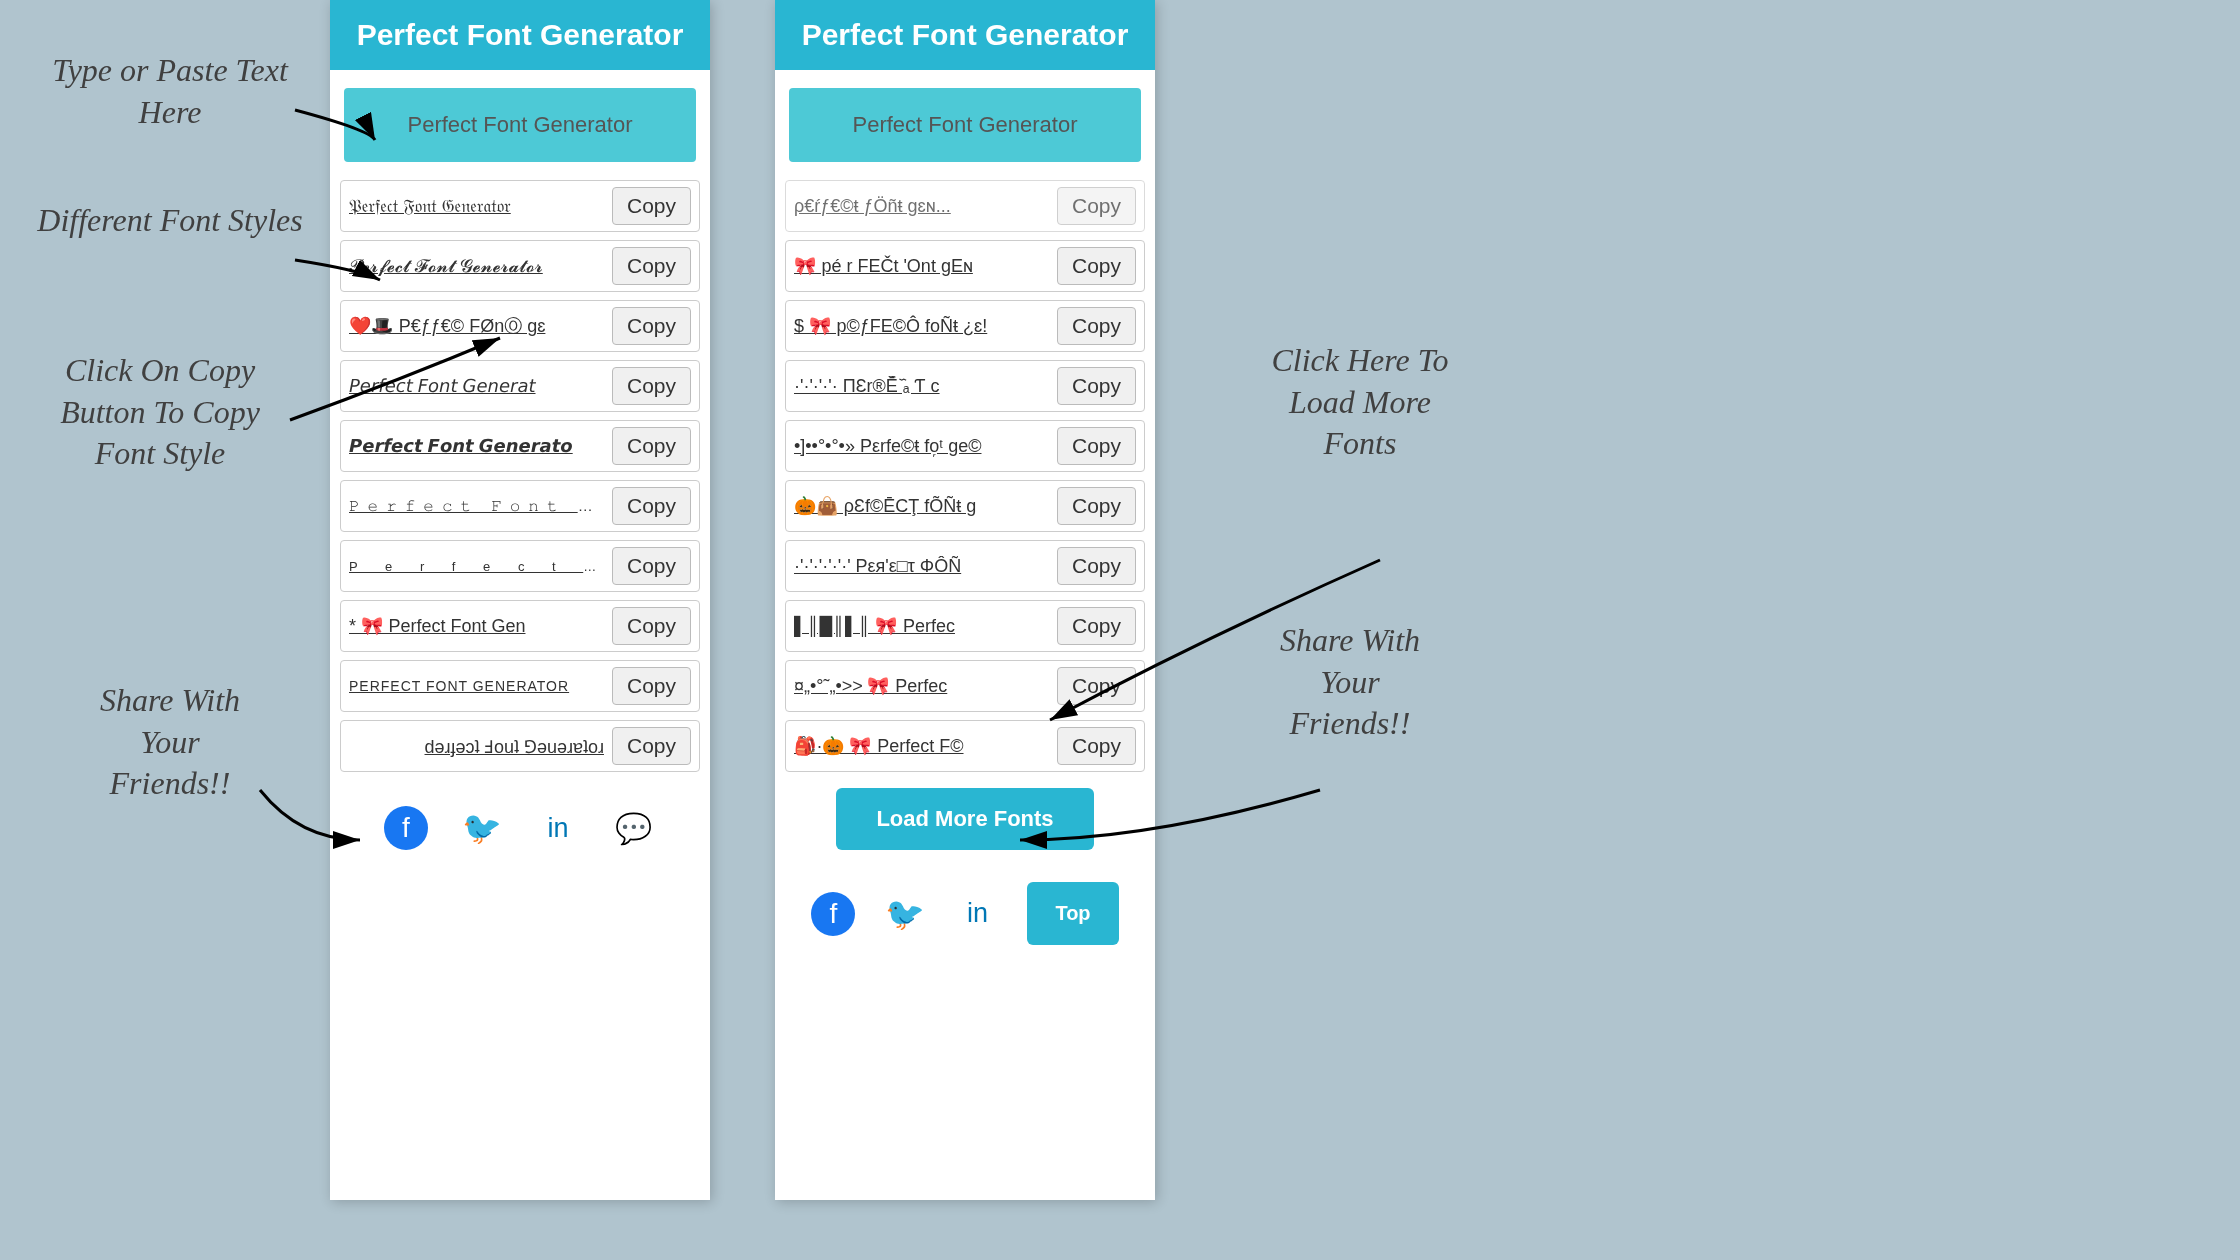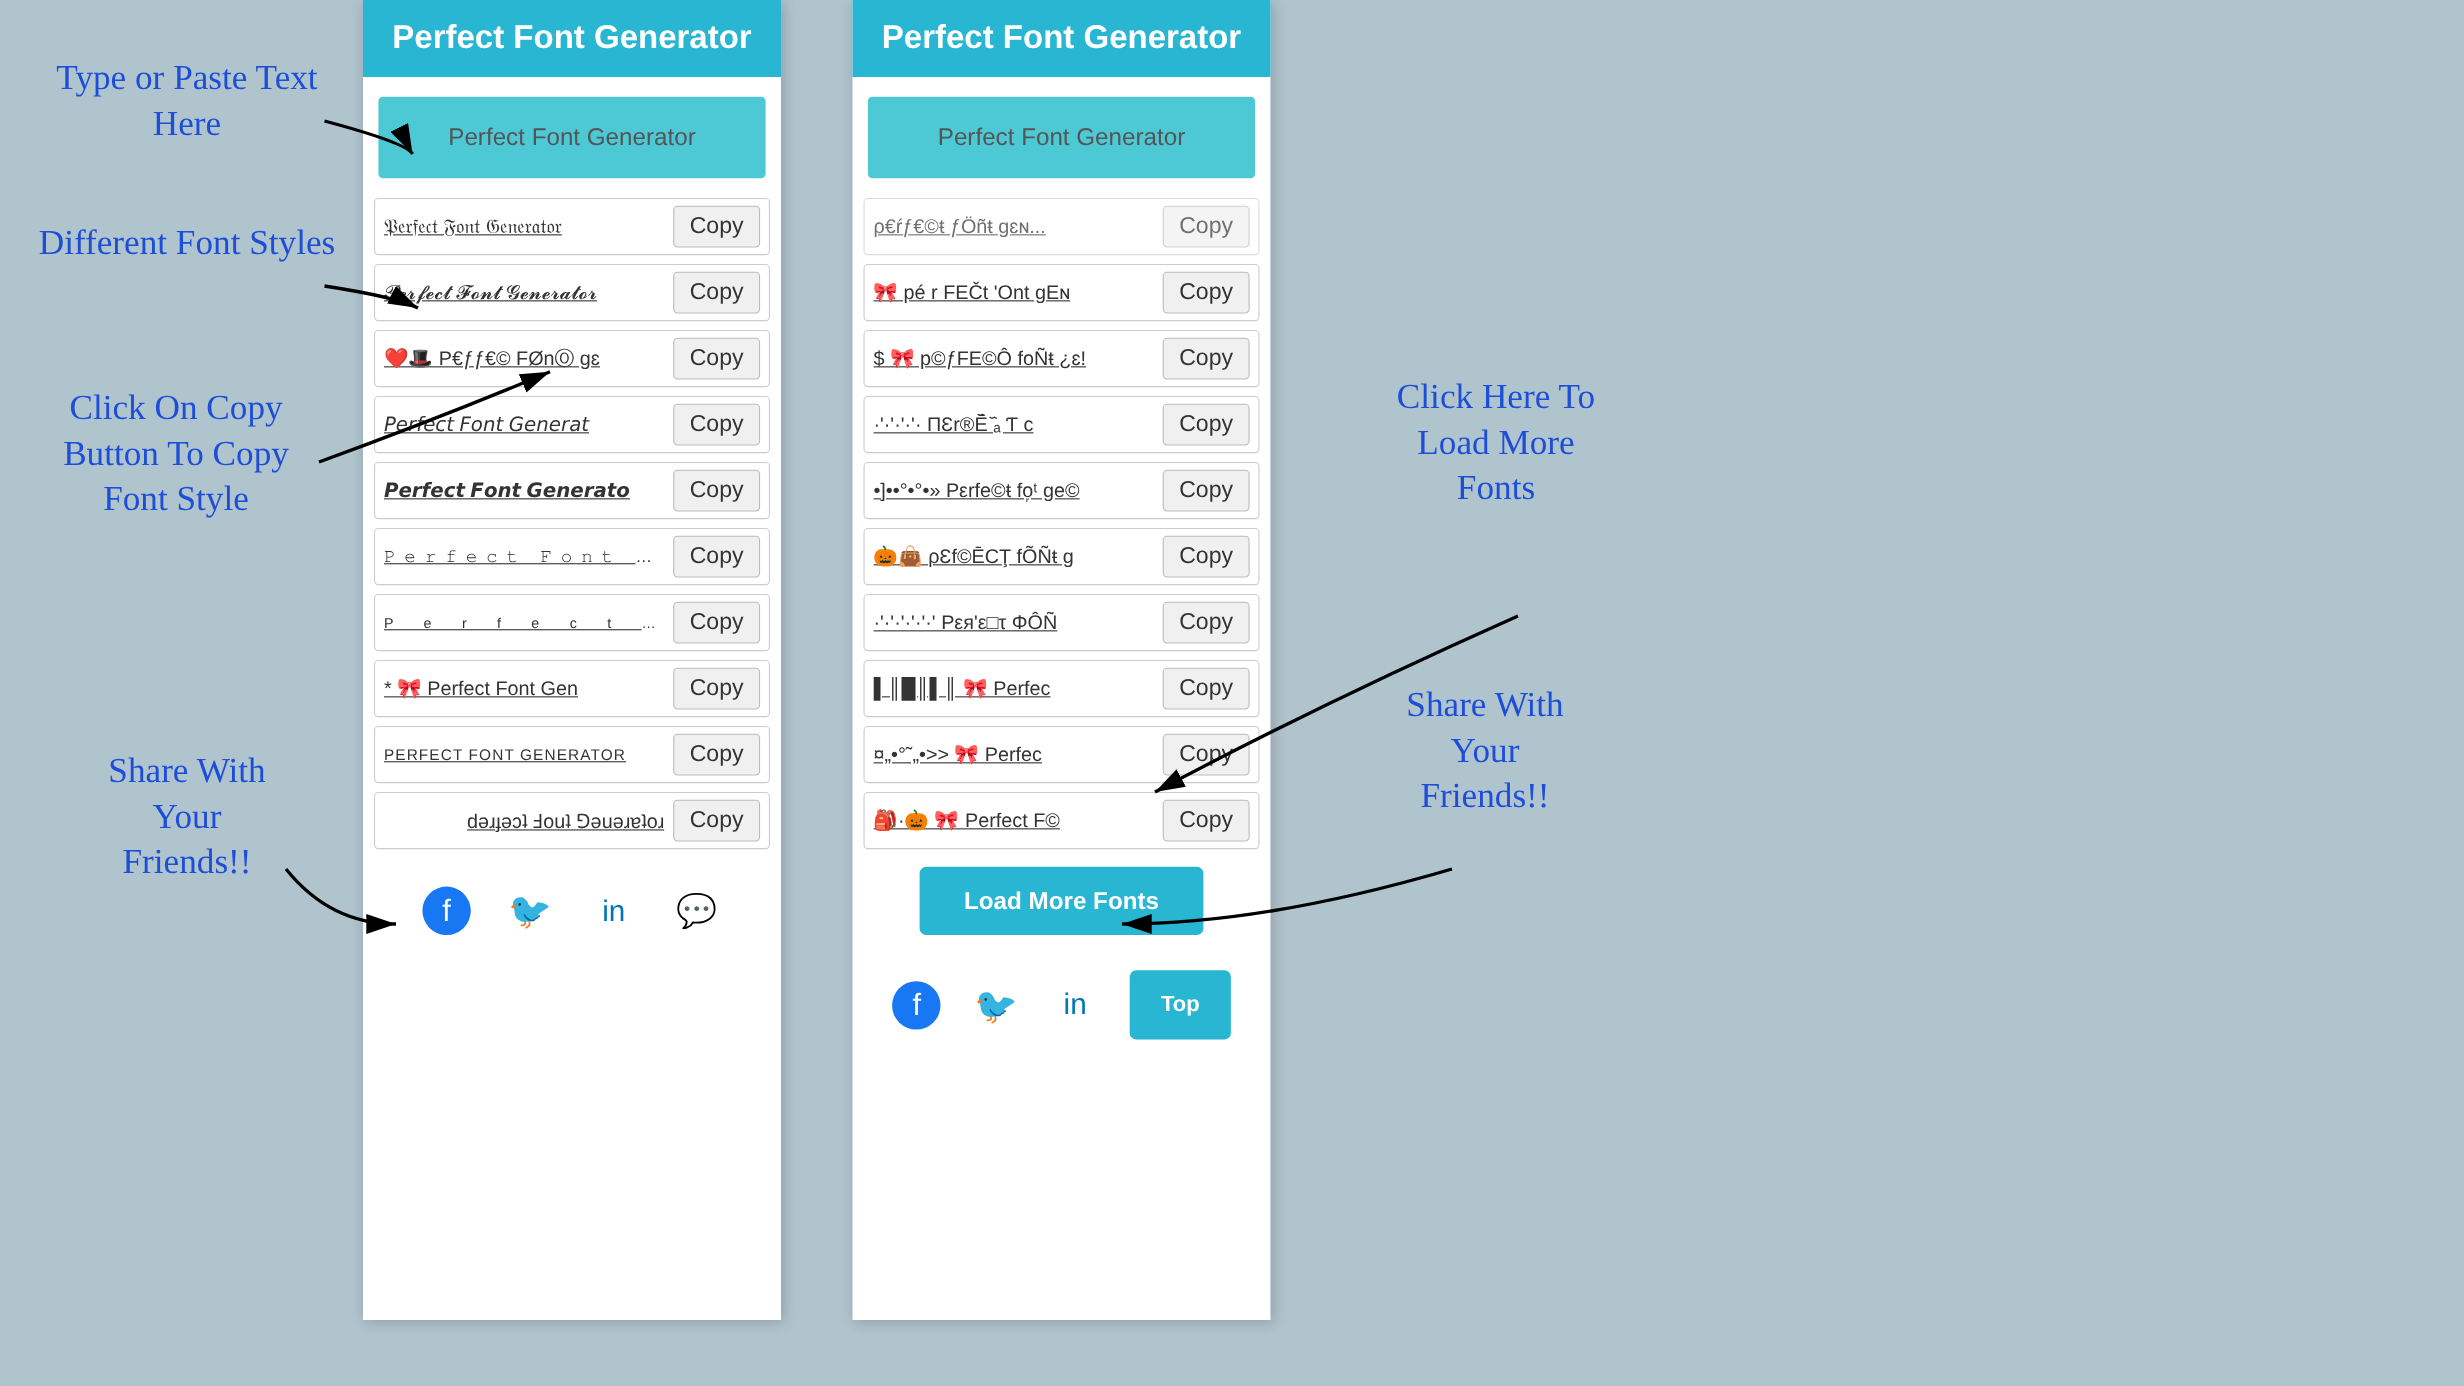--- a/index.html
+++ b/index.html
@@ -10,24 +10,25 @@
       height: 1260px;
       overflow: hidden;
       position: relative;
     }
 
     
     .annotation {
       position: absolute;
       font-family: 'Segoe Script', 'Bradley Hand', cursive;
       font-size: 32px;
-      color: #1d4ed8;
+      color: #404040;
       line-height: 1.3;
       text-align: center;
       pointer-events: none;
+      font-style: italic;
     }
 
     
     .arrows-svg {
       position: absolute;
       top: 0; left: 0;
       width: 2240px;
       height: 1260px;
       pointer-events: none;
     }

